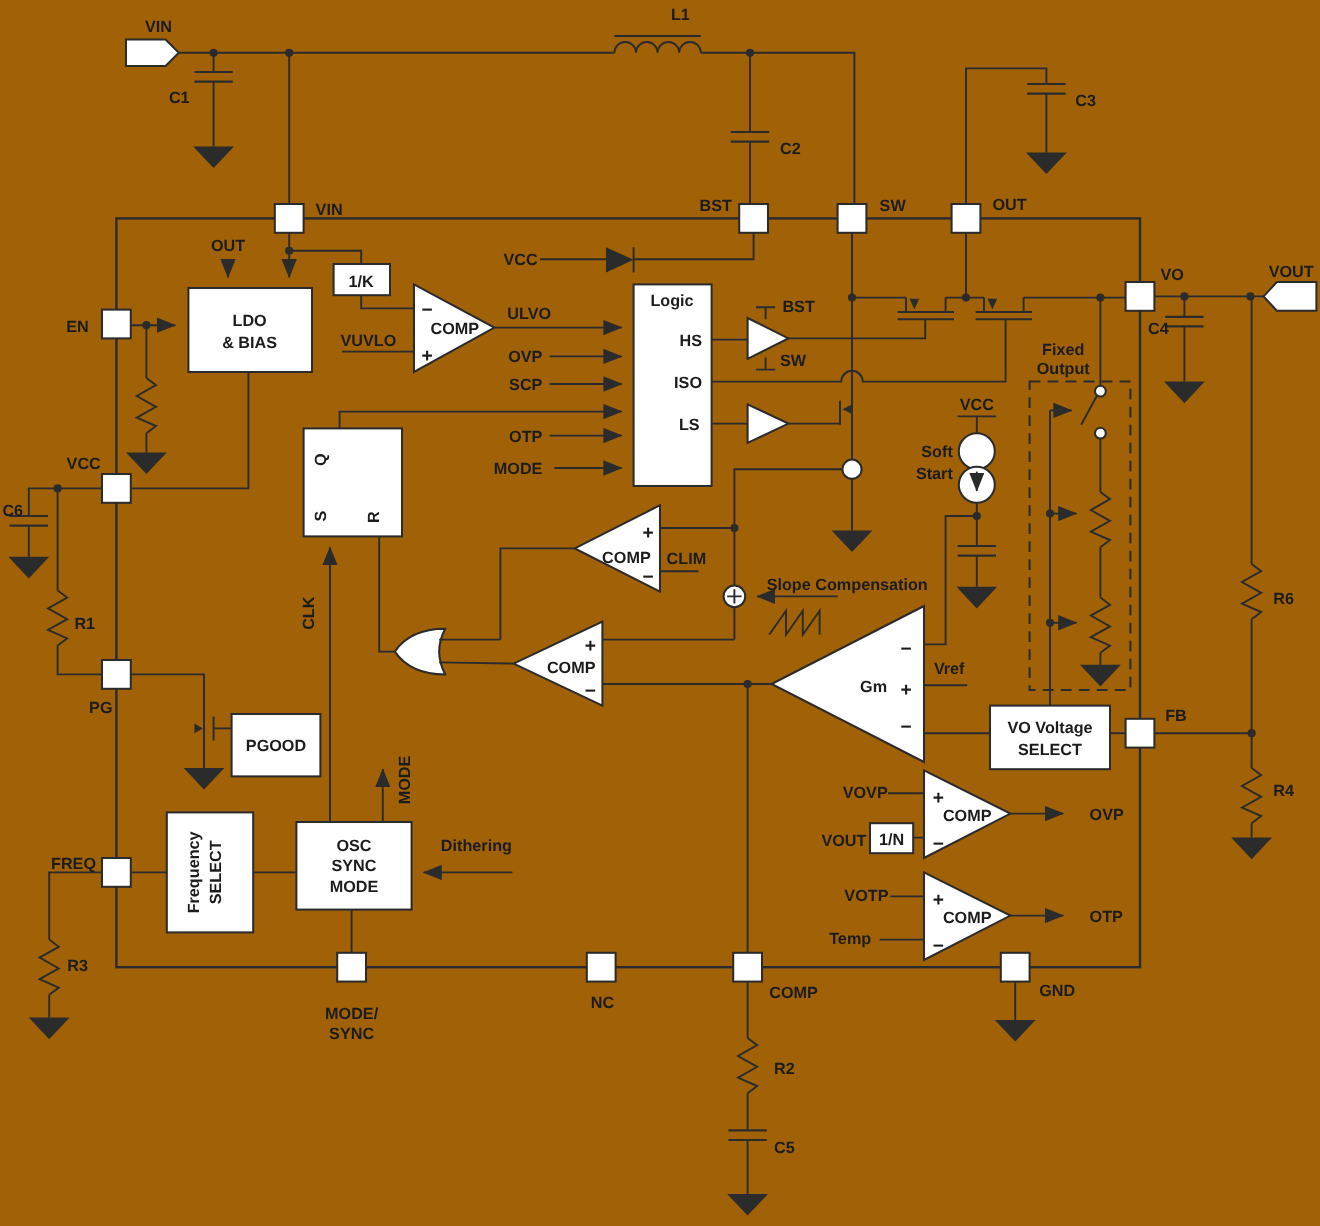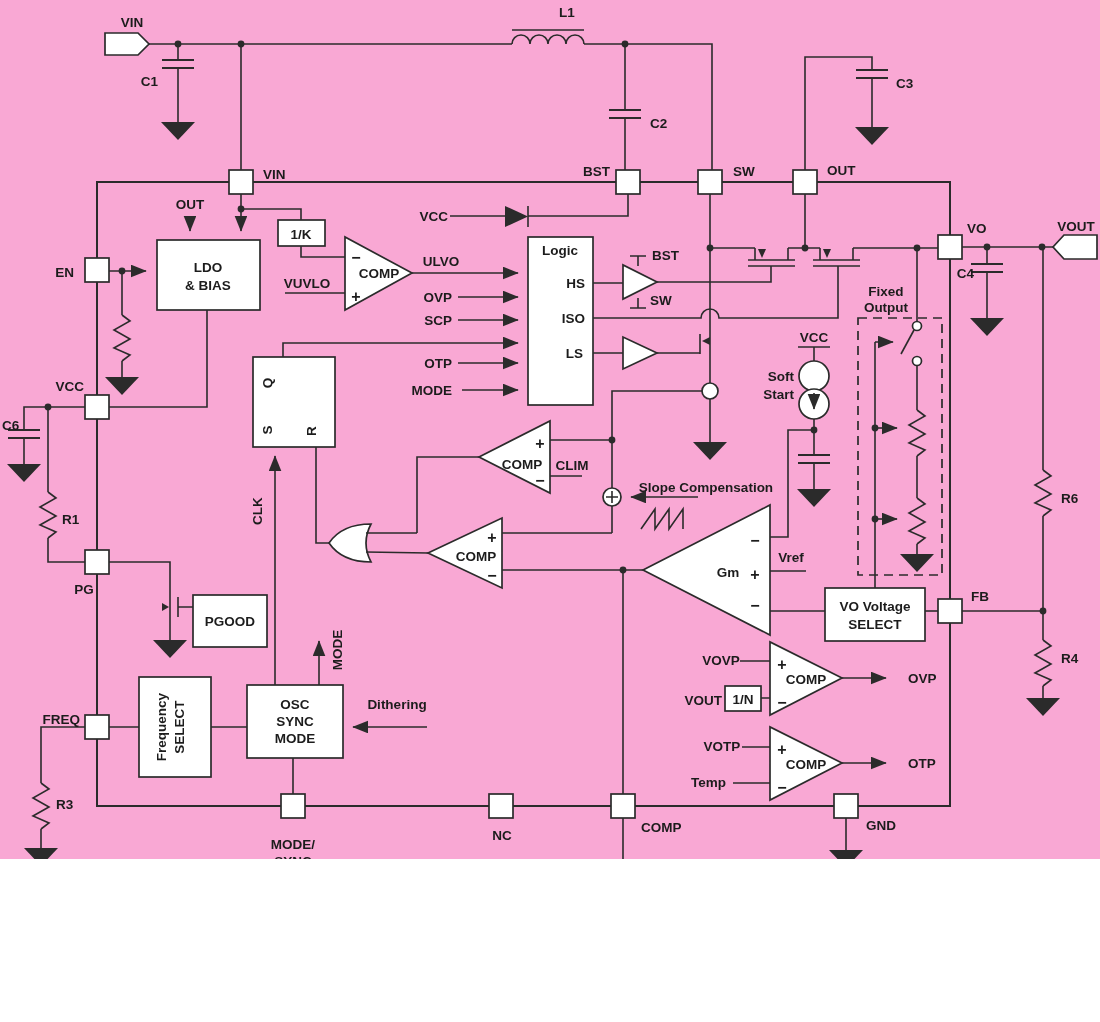--- a/index.html
+++ b/index.html
@@ -1,16 +1,16 @@
 <!DOCTYPE html>
 <html><head>
 <meta charset="utf-8">
 <style>
   html,body{margin:0;padding:0;background:#ffffff;}
-  .stage{width:1100px;height:859px;position:relative;background:#f9a8d4;}
+  .stage{width:1100px;height:1022px;position:relative;background:#a16207;}
   svg{display:block;}
   svg text{fill:#1c1c1c;font-family:"Liberation Sans",sans-serif;font-weight:700;font-size:13.5px;}
   svg text.sign{font-size:16px;}
   svg text.vert{font-weight:700;}
   .wire{stroke:#2b2b2b;stroke-width:1.6;fill:none;}
   .wire2{stroke:#2b2b2b;stroke-width:2;fill:none;}
   .box{stroke:#2b2b2b;stroke-width:1.7;fill:#ffffff;}
   .tri{stroke:#2b2b2b;stroke-width:1.7;fill:#ffffff;}
   .solid{fill:#2b2b2b;stroke:none;}
   .dashbox{stroke:#2b2b2b;stroke-width:1.7;fill:none;stroke-dasharray:9 6;}

